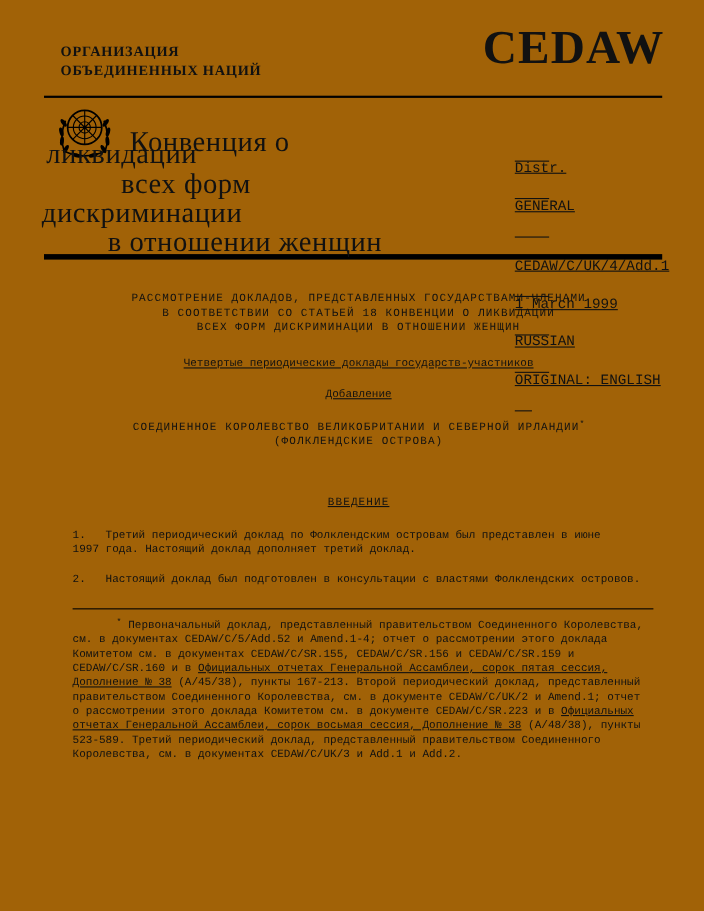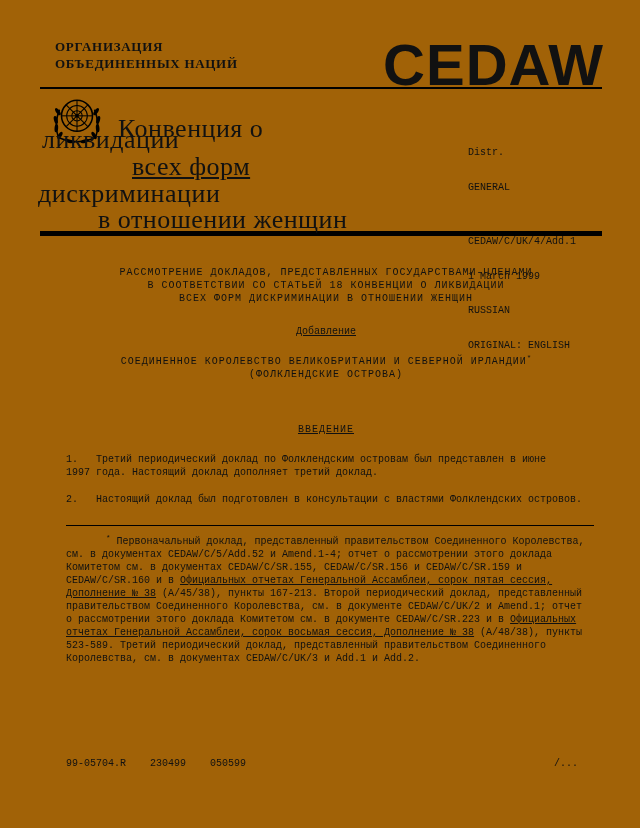--- a/index.html
+++ b/index.html
@@ -9,41 +9,41 @@
     font-family:"Liberation Mono","DejaVu Sans Mono",monospace;
   }
   
   .org {
     position:absolute; left:55px; top:38px;
     font-family:"Liberation Serif","DejaVu Serif",serif;
     font-weight:bold; font-size:13px; line-height:17px;
     letter-spacing:.7px; white-space:pre-line;
   }
   .cedaw {
-    position:absolute; right:36px; top:36px;
-    font-family:Liberation Sans, sans-serif;
-    font-weight:bold; font-size:58px; line-height:1; letter-spacing:1px;
+    position:absolute; right:36px; top:22px;
+    font-family:Liberation Serif, serif;
+    font-weight:bold; font-size:43px; line-height:1; letter-spacing:1px;
   }
   .rule-thin { position:absolute; left:40px; top:87px; width:562px; height:2px; background:#000; }
   .rule-thick { position:absolute; left:40px; top:231px; width:562px; height:5px; background:#000; }
   
   .emblem { position:absolute; left:46px; top:91px; width:62px; height:60px; z-index:1; }
   .title-line {
     position:absolute; z-index:2;
     font-family:"Liberation Serif","DejaVu Serif",serif;
     font-size:26px; line-height:1; letter-spacing:.5px; white-space:nowrap;
   }
   .tl1 { left:118px; top:116px; }
   .tl2 { left:42px;  top:127px; }
-  .tl3 { left:132px; top:154px;text-decoration:underline; }
+  .tl3 { left:110px; top:154px; }
   .tl4 { left:38px;  top:181px; }
   .tl5 { left:98px;  top:207px; }
   .distr {
     position:absolute; left:468px; top:124px;
-    font-size:10px; line-height:11.5px; white-space:pre;
+    font-size:13px; line-height:11.5px; white-space:pre;text-decoration:underline;
   }
   .distr .gap { margin-top:20px; }
   
   .content {
     position:absolute; left:66px; top:266px; width:520px;
     font-size:10px; line-height:13px;
   }
   .center { text-align:center; }
   .caps { letter-spacing:1px; }
   .prewrap { white-space:pre-wrap; }
@@ -132,38 +132,33 @@
 
   <div class="rule-thick"></div>
 
   <div class="content">
 
 
     <p class="heading preline caps center">РАССМОТРЕНИЕ ДОКЛАДОВ, ПРЕДСТАВЛЕННЫХ ГОСУДАРСТВАМИ-ЧЛЕНАМИ
 В СООТВЕТСТВИИ СО СТАТЬЕЙ 18 КОНВЕНЦИИ О ЛИКВИДАЦИИ
 ВСЕХ ФОРМ ДИСКРИМИНАЦИИ В ОТНОШЕНИИ ЖЕНЩИН</p>
 
+    <p class="subheading center"><span class="u">Четвертые периодические доклады государств-участников</span></p>
 
     <p class="addendum center"><span class="u">Добавление</span></p>
 
     <p class="country center caps"><span>СОЕДИНЕННОЕ КОРОЛЕВСТВО ВЕЛИКОБРИТАНИИ И СЕВЕРНОЙ ИРЛАНДИИ</span><sup>*</sup></p>
     <p class="country-sub">(ФОЛКЛЕНДСКИЕ ОСТРОВА)</p>
 
     <p class="intro center caps"><span class="u">ВВЕДЕНИЕ</span></p>
 
     <p class="para prewrap">1.   Третий периодический доклад по Фолклендским островам был представлен в июне
 1997 года. Настоящий доклад дополняет третий доклад.</p>
     <p class="para prewrap">2.   Настоящий доклад был подготовлен в консультации с властями Фолклендских островов.</p>
 
     <hr class="fn-rule">
 
     <p class="footnote-block"><sup>*</sup>&nbsp;<span class="seg">Первоначальный доклад, представленный правительством Соединенного Королевства, см. в документах CEDAW/C/5/Add.52 и Amend.1-4; отчет о рассмотрении этого доклада Комитетом см. в документах CEDAW/C/SR.155, CEDAW/C/SR.156 и CEDAW/C/SR.159 и CEDAW/C/SR.160 и в </span><span class="seg u">Официальных отчетах Генеральной Ассамблеи, сорок пятая сессия, Дополнение № 38</span><span class="seg"> (A/45/38), пункты 167-213. Второй периодический доклад, представленный правительством Соединенного Королевства, см. в документе CEDAW/C/UK/2 и Amend.1; отчет о рассмотрении этого доклада Комитетом см. в документе CEDAW/C/SR.223 и в </span><span class="seg u">Официальных отчетах Генеральной Ассамблеи, сорок восьмая сессия, Дополнение № 38</span><span class="seg"> (A/48/38), пункты 523-589. Третий периодический доклад, представленный правительством Соединенного Королевства, см. в документах CEDAW/C/UK/3 и Add.1 и Add.2.</span></p>
 
   </div>
 
-  <div class="footer">
-    <span class="piece">99-05704.R</span>
-    <span class="piece">230499</span>
-    <span class="piece">050599</span>
-    <span class="cont">/...</span>
-  </div>
 
 </div>
 
 </body></html>

